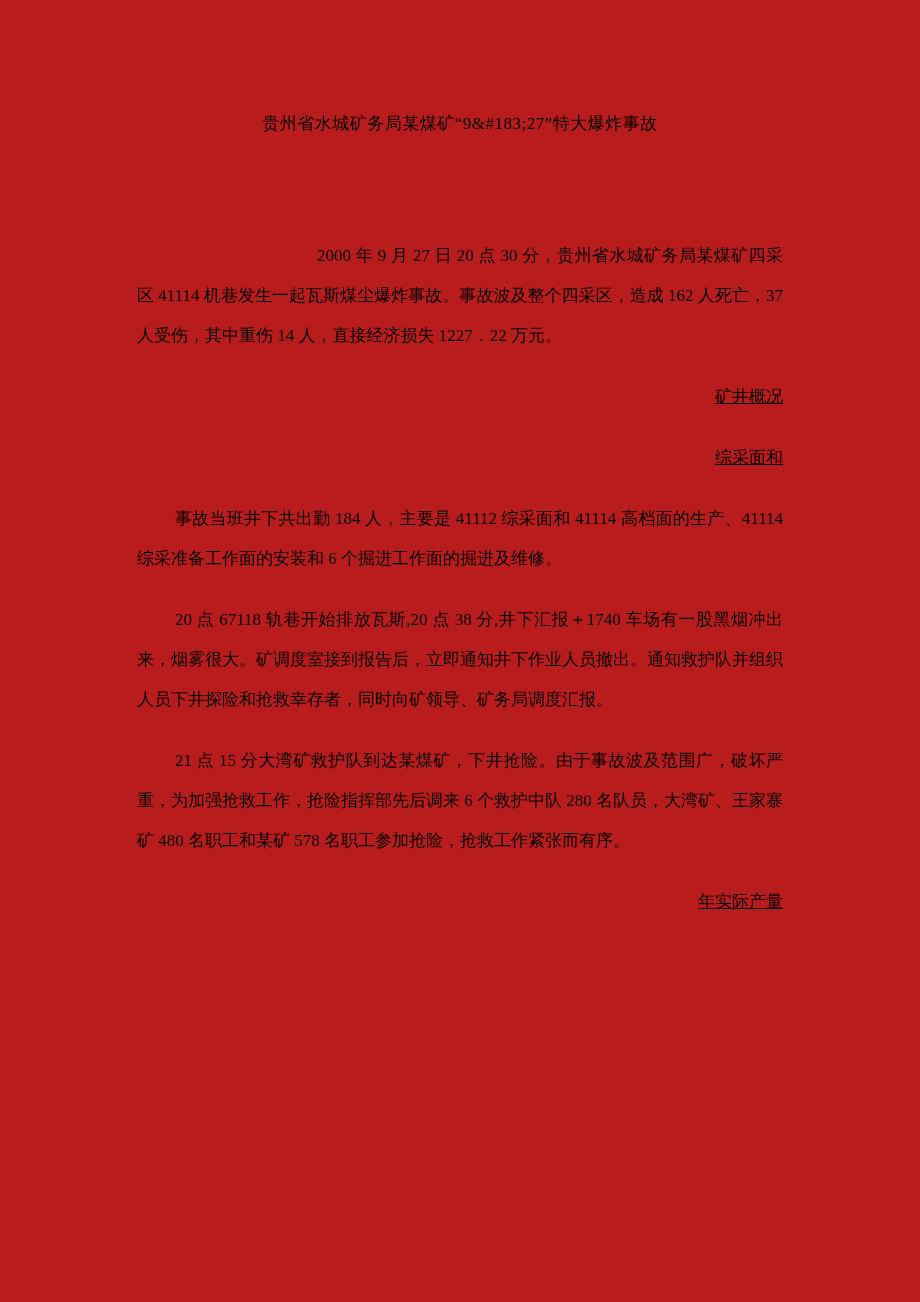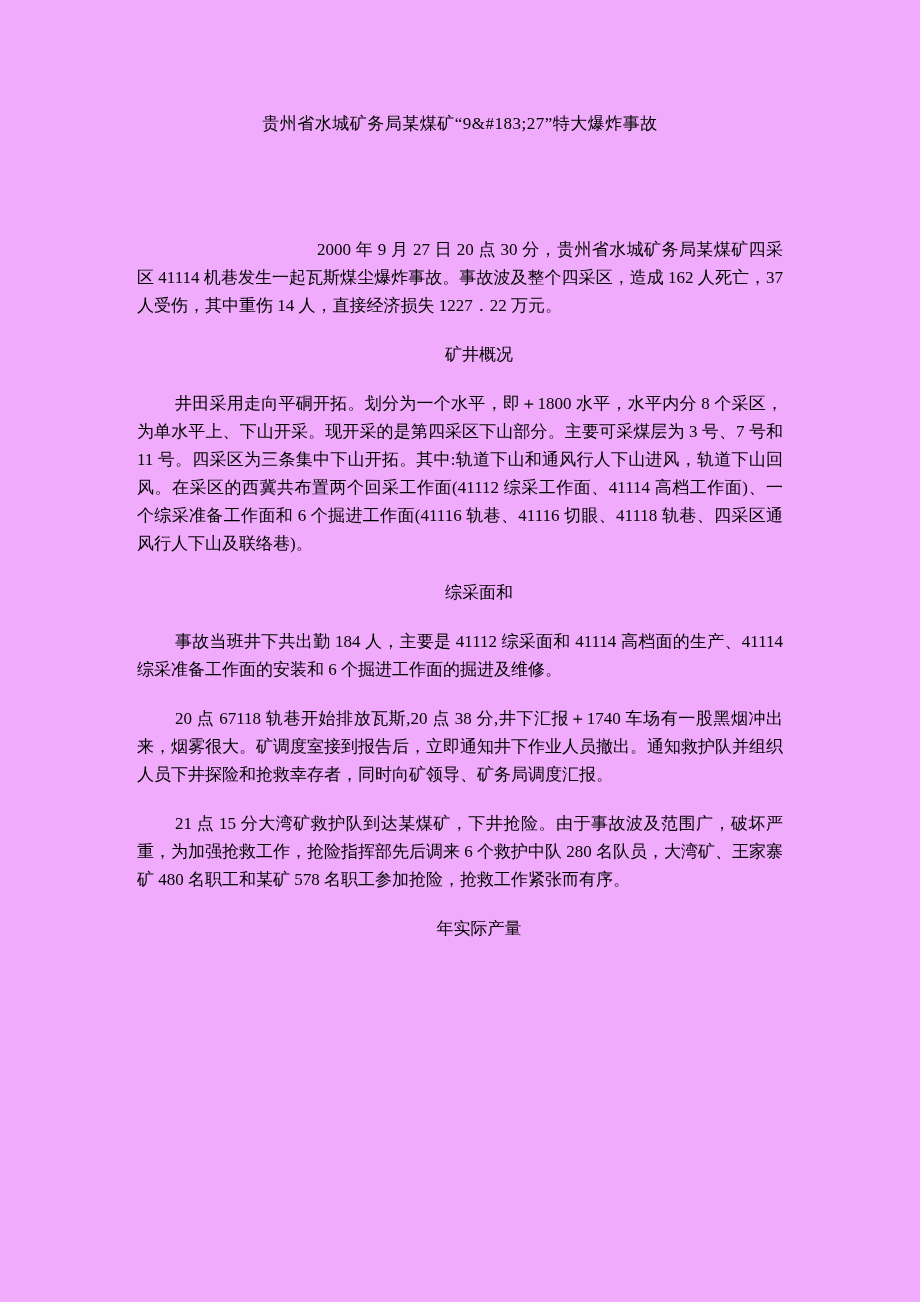--- a/index.html
+++ b/index.html
@@ -5,63 +5,63 @@
   html, body {
     margin: 0;
     padding: 0;
     background: #ffffff;
   }
   .page {
     position: relative;
     width: 920px;
     height: 1302px;
     box-sizing: border-box;
-    background: #f0abfc;
+    background: #b91c1c;
     padding: 110px 137px 0 137px;
     overflow: hidden;
     font-family: "Liberation Serif", "DejaVu Serif", serif;
     color: #000000;
   }
   .doc-title {
     margin: 0 0 98px 0;
     font-size: 17px;
     font-weight: 400;
     line-height: 28px;
     text-align: center;
     letter-spacing: 0.5px;
   }
   .para, .heading {
     margin: 0 0 21px 0;
     font-size: 17px;
-    line-height: 28px;
+    line-height: 40px;
     text-align: justify;
     text-indent: 38px;
     word-break: break-all;
   }
   .heading {
-    text-align: center;
+    text-align: right;
+    text-decoration: underline;
   }
   .indent-large {
     text-indent: 180px;
   }
 </style>
 </head>
 <body>
 
 <div class="page">
 
   <h1 class="doc-title">贵州省水城矿务局某煤矿“9&amp;#183;27”特大爆炸事故</h1>
 
   <p class="para indent-large">2000 年 9 月 27 日 20 点 30 分，贵州省水城矿务局某煤矿四采区 41114 机巷发生一起瓦斯煤尘爆炸事故。事故波及整个四采区，造成 162 人死亡，37 人受伤，其中重伤 14 人，直接经济损失 1227．22 万元。</p>
 
   <p class="heading">矿井概况</p>
 
 
 
-  <p class="para">井田采用走向平硐开拓。划分为一个水平，即＋1800 水平，水平内分 8 个采区，为单水平上、下山开采。现开采的是第四采区下山部分。主要可采煤层为 3 号、7 号和 11 号。四采区为三条集中下山开拓。其中:轨道下山和通风行人下山进风，轨道下山回风。在采区的西冀共布置两个回采工作面(41112 综采工作面、41114 高档工作面)、一个综采准备工作面和 6 个掘进工作面(41116 轨巷、41116 切眼、41118 轨巷、四采区通风行人下山及联络巷)。</p>
 
   <p class="heading">综采面和</p>
 
   <p class="para">事故当班井下共出勤 184 人，主要是 41112 综采面和 41114 高档面的生产、41114 综采准备工作面的安装和 6 个掘进工作面的掘进及维修。</p>
 
   <p class="para">20 点 67118 轨巷开始排放瓦斯,20 点 38 分,井下汇报＋1740 车场有一股黑烟冲出来，烟雾很大。矿调度室接到报告后，立即通知井下作业人员撤出。通知救护队并组织人员下井探险和抢救幸存者，同时向矿领导、矿务局调度汇报。</p>
 
   <p class="para">21 点 15 分大湾矿救护队到达某煤矿，下井抢险。由于事故波及范围广，破坏严重，为加强抢救工作，抢险指挥部先后调来 6 个救护中队 280 名队员，大湾矿、王家寨矿 480 名职工和某矿 578 名职工参加抢险，抢救工作紧张而有序。</p>
 
   <p class="heading">年实际产量</p>

